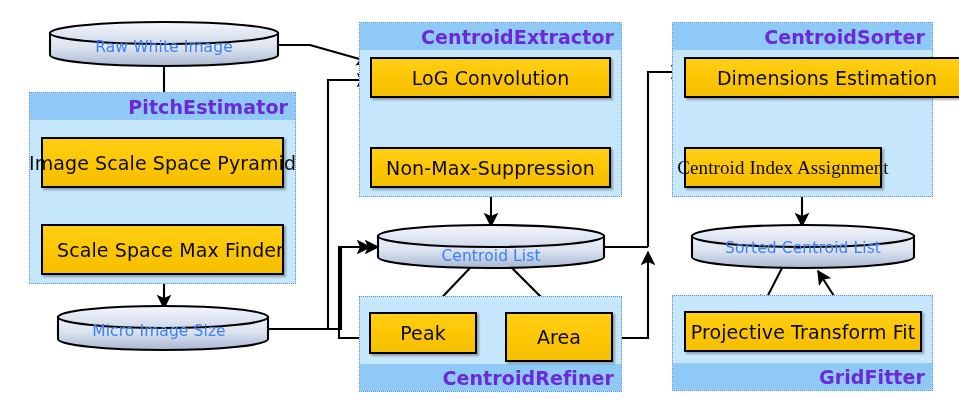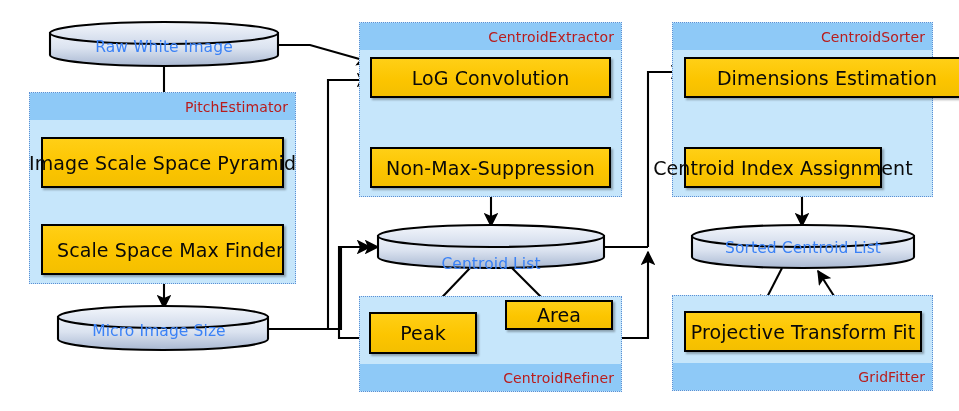--- a/index.html
+++ b/index.html
@@ -41,24 +41,25 @@
     display: flex;
     align-items: center;
     justify-content: flex-end;
     padding-right: 7px;
   }
   .cluster-header.bottom {
     top: auto;
     bottom: 0;
   }
   .cluster-title {
-    font-size: 14px;
-    color: #b91c1c;
+    font-size: 19px;
+    color: #6d28d9;
     letter-spacing: 0.1px;
     white-space: nowrap;
+    font-weight: bold;
   }
   .proc {
     position: absolute;
     box-sizing: border-box;
     background: linear-gradient(180deg, #ffcf16 0%, #fcc500 55%, #f4bf00 100%);
     border: 2px solid #000000;
     display: flex;
     align-items: center;
     justify-content: center;
     box-shadow: 2px 2px 2px rgba(0,0,0,0.30);
@@ -218,45 +219,45 @@
   </div>
 
   <div class="proc" style="left:370px; top:147px; width:241px; height:41px;">
     <span class="proc-label">Non-Max-Suppression</span>
   </div>
 
   <div class="proc" style="left:684px; top:57px; width:286px; height:41px;justify-content:center;">
     <span class="proc-label">Dimensions Estimation</span>
   </div>
 
-  <div class="proc" style="left:684px; top:147px; width:198px; height:41px;">
+  <div class="proc" style="left:684px; top:147px; width:198px; height:41px;font-family:Liberation Serif, serif;">
     <span class="proc-label">Centroid Index Assignment</span>
   </div>
 
   <div class="proc" style="left:369px; top:312px; width:108px; height:42px;">
     <span class="proc-label">Peak</span>
   </div>
 
-  <div class="proc" style="left:505px; top:300px; width:108px; height:30px;">
+  <div class="proc" style="left:505px; top:312px; width:108px; height:50px;">
     <span class="proc-label">Area</span>
   </div>
 
   <div class="proc" style="left:684px; top:311px; width:238px; height:41px;">
     <span class="proc-label">Projective Transform Fit</span>
   </div>
 
   <div class="cyl" style="left:50px; top:22px; width:228px; height:44px;">
     <div class="cyl-label">Raw White Image</div>
   </div>
 
   <div class="cyl" style="left:58px; top:306px; width:202px; height:44px;">
     <div class="cyl-label">Micro Image Size</div>
   </div>
 
-  <div class="cyl" style="left:378px; top:233px; width:226px; height:57px;">
+  <div class="cyl" style="left:378px; top:225px; width:226px; height:57px;">
     <div class="cyl-label">Centroid List</div>
   </div>
 
   <div class="cyl" style="left:692px; top:225px; width:222px; height:41px;">
     <div class="cyl-label">Sorted Centroid List</div>
   </div>
 
 </div>
 
 </body></html>

